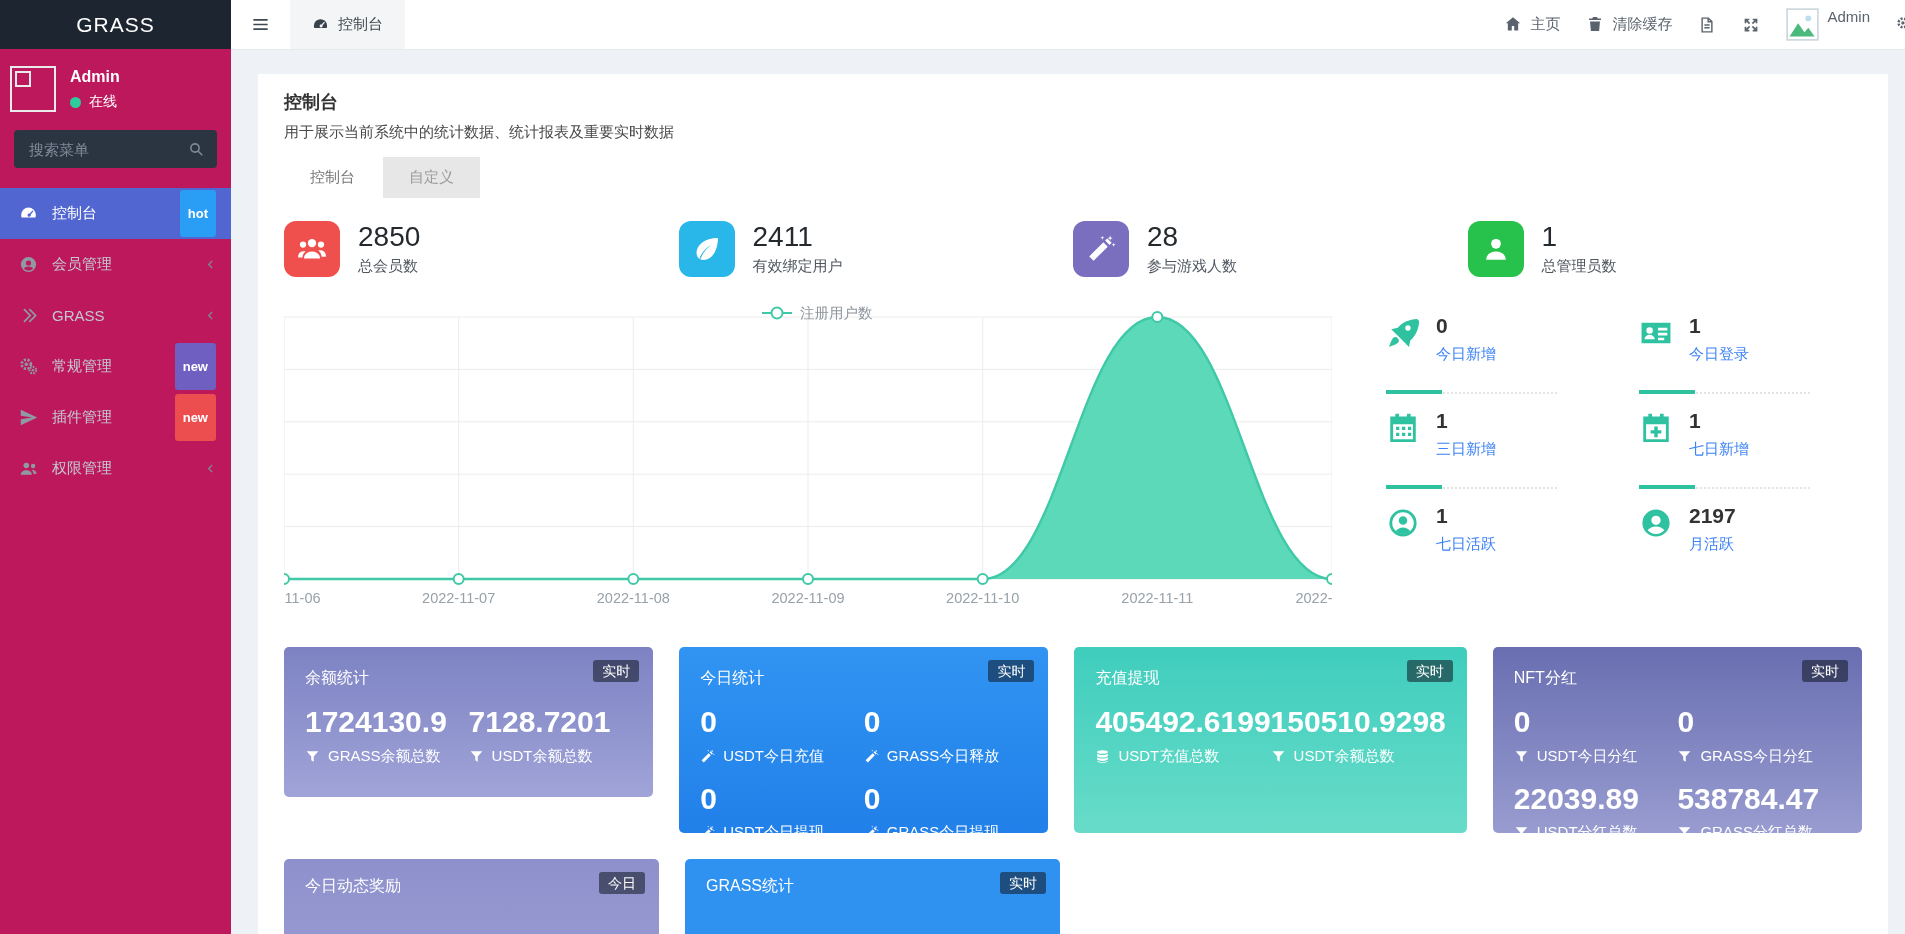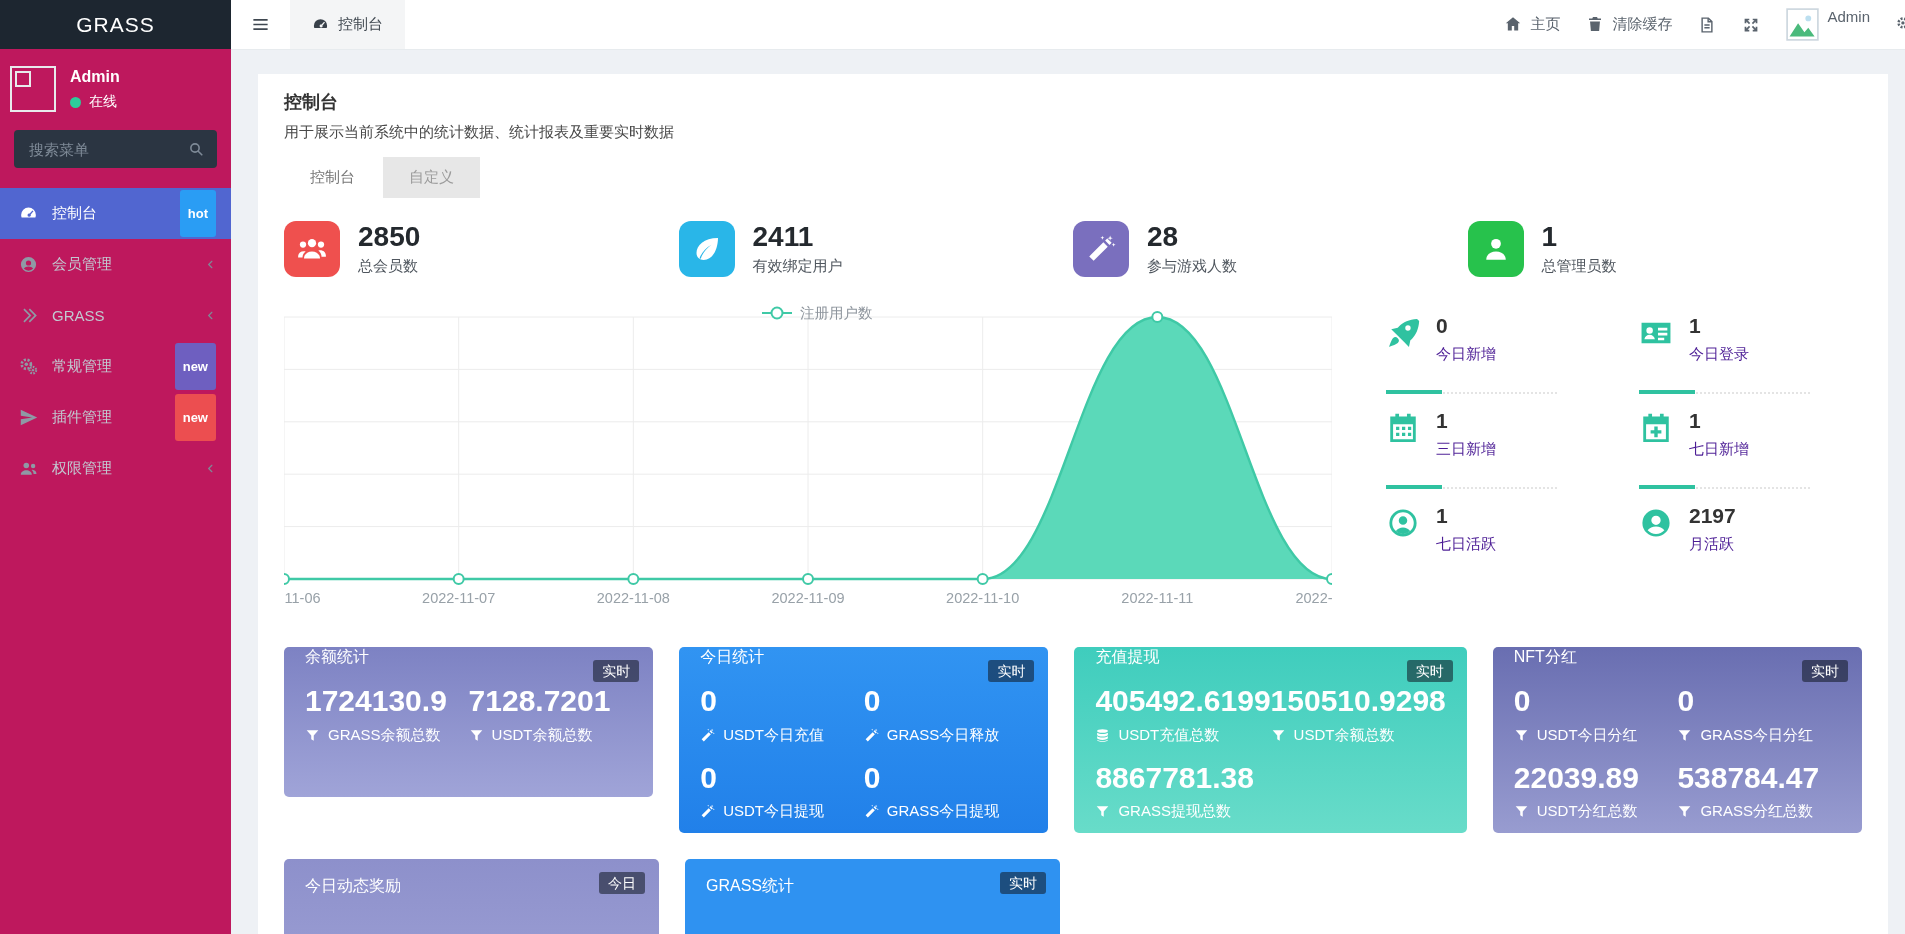--- a/index.html
+++ b/index.html
@@ -61,38 +61,38 @@
   .p-sub{font-size:15px;color:#484848;margin-top:9px}
   .p-tabs{display:flex;margin-top:15px;gap:2px}
   .p-tab{padding:11px 26px;font-size:15px;background:#e7e7e7;color:#9b9b9b;cursor:pointer}
   .p-tab.active{background:#fff;color:#777}
 
   .stats-row{display:flex;margin-top:23px}
   .stat{flex:1;display:flex;align-items:center;gap:18px}
   .stat-icon{width:56px;height:56px;border-radius:12px;display:flex;align-items:center;
              justify-content:center;color:#fff;flex:0 0 auto}
   .stat-icon .icn{width:30px;height:30px}
-  .stat-val{font-size:28px;font-weight:bold;color:#24292e;line-height:1.05}
+  .stat-val{font-size:28px;font-weight:normal;color:#24292e;line-height:1.05}
   .stat-label{font-size:15px;color:#4f565e;margin-top:6px}
 
   .mid-row{display:flex;margin-top:28px}
   .chart-wrap{width:1048px;flex:0 0 auto;overflow:hidden;position:relative}
   .mini-grid{margin-left:54px;flex:1;display:grid;grid-template-columns:1fr 1fr;column-gap:30px;
              align-content:start;padding-top:10px}
   .mini{position:relative;height:95px;box-sizing:border-box}
   .mini-inner{display:flex;gap:16px;align-items:flex-start}
   .mini-icon{width:34px;height:34px;color:var(--acc,#2fc2a0);margin-top:1px;flex:0 0 auto}
   .mini-val{font-size:21px;font-weight:bold;color:#333;line-height:1.05}
-  .mini-label{font-size:15px;color:#4c1d95;margin-top:8px}
+  .mini-label{font-size:15px;color:#3b82f6;margin-top:8px}
   .mini .uline{position:absolute;left:0;right:52px;bottom:16px;border-bottom:2px dotted #e4e4e4}
   .mini .uline::before{content:"";position:absolute;left:0;top:-2px;width:56px;height:4px;background:var(--acc,#2fc2a0)}
   .mini:nth-child(n+5) .uline{display:none}
 
   .cards-row{display:flex;gap:26px;margin-top:26px}
-  .gcard{flex:1;border-radius:5px;color:#fff;padding:0 21px;box-sizing:border-box;position:relative}
+  .gcard{flex:1;border-radius:5px;color:#fff;padding:21px 21px;box-sizing:border-box;position:relative}
   .gcard.short{height:150px}
   .gcard.tall{height:186px}
   .gcard-title{font-size:16px}
   .badge-rt{position:absolute;right:14px;top:13px;background:rgba(15,22,32,.55);border-radius:3px;
             padding:4px 9px;font-size:14px;line-height:1}
   .gmetrics{display:grid;grid-template-columns:1fr 1fr;margin-top:17px;row-gap:17px}
   .gval{font-size:30px;font-weight:bold;line-height:1.05}
   .glabel{margin-top:9px;font-size:15px;display:flex;align-items:center;gap:8px}
   .glabel .icn{width:15px;height:15px}
 
@@ -560,31 +560,20 @@
               <div class="gval">150510.9298</div>
               <div class="glabel">
                 <span class="icn">
                   <svg viewBox="0 0 24 24" fill="currentColor">
                     <path d="M2.7 3.6h18.6L14 12.1v8.3l-4-2.4v-5.9z"></path>
                   </svg>
                 </span>
                 <span>USDT余额总数</span>
               </div>
             </div>
-            <div>
-              <div class="gval">8867781.38</div>
-              <div class="glabel">
-                <span class="icn">
-                  <svg viewBox="0 0 24 24" fill="currentColor">
-                    <path d="M2.7 3.6h18.6L14 12.1v8.3l-4-2.4v-5.9z"></path>
-                  </svg>
-                </span>
-                <span>GRASS提现总数</span>
-              </div>
-            </div>
           </div>
         </div>
         <div class="gcard tall" style="background: linear-gradient(rgb(105, 110, 177), rgb(152, 156, 208));">
           <div class="gcard-title">NFT分红</div>
           <span class="badge-rt">实时</span>
           <div class="gmetrics">
             <div>
               <div class="gval">0</div>
               <div class="glabel">
                 <span class="icn">

